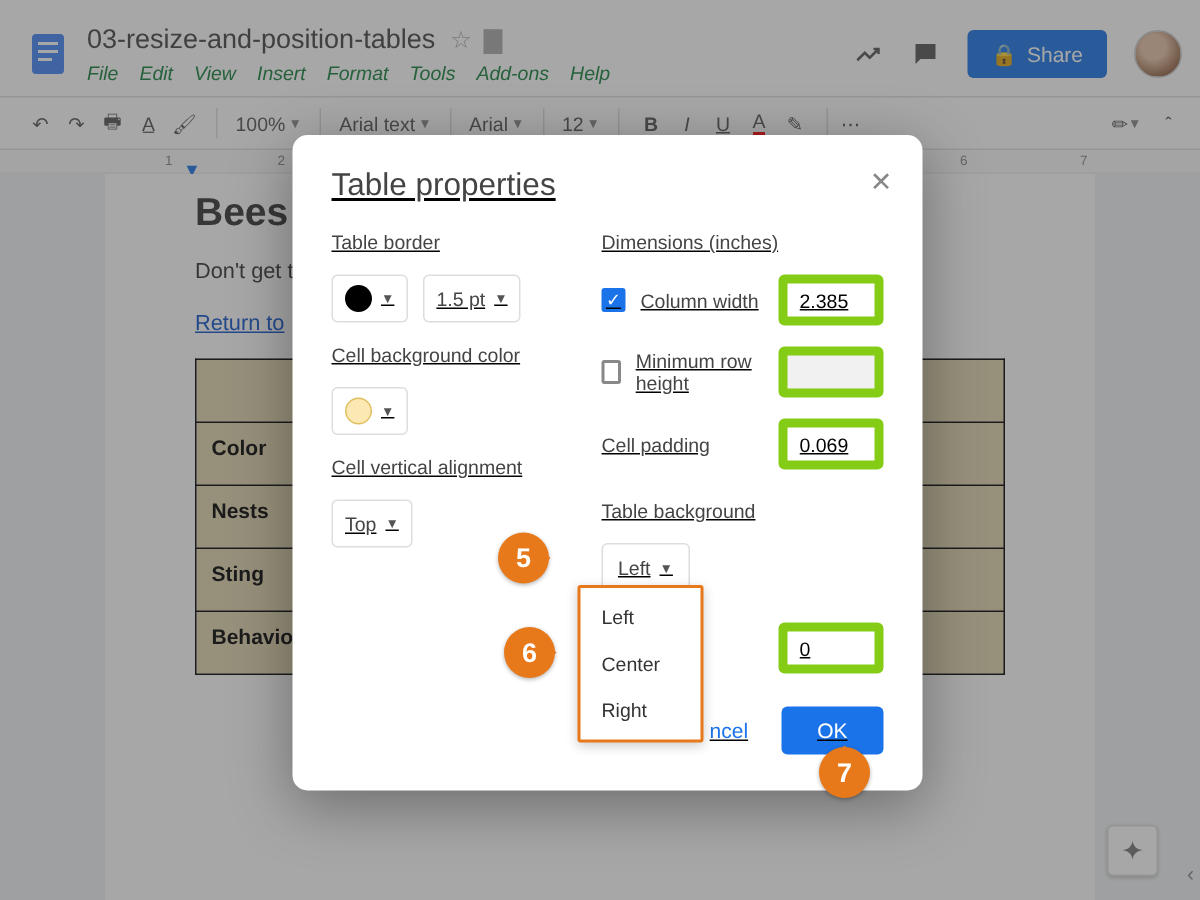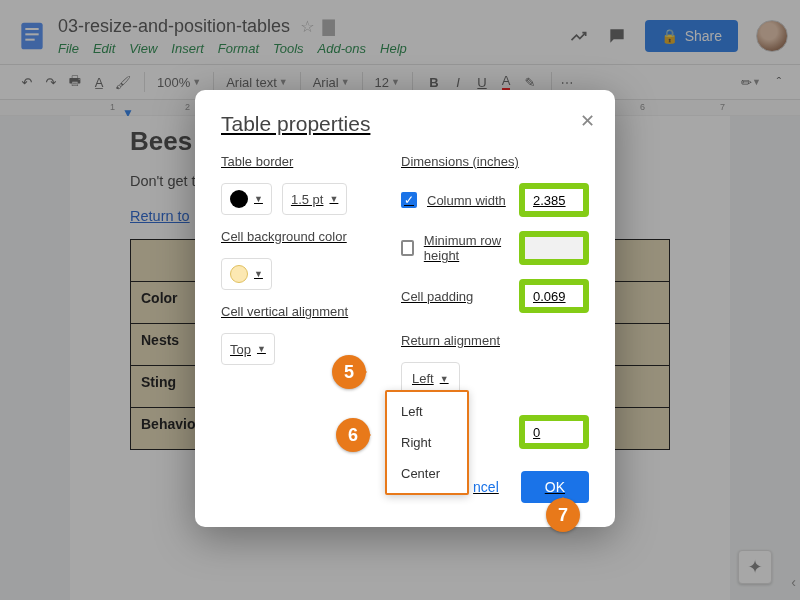--- a/index.html
+++ b/index.html
@@ -279,21 +279,21 @@
           <span>Minimum row height</span>
         </div>
         <input class="num-input dim" disabled="" style="">
       </div>
 
       <div class="right-col-row">
         <span>Cell padding</span>
         <input class="num-input" value="0.069" style="">
       </div>
 
-      <div class="sec-label" style="margin-top:6px">Return alignment</div>
+      <div class="sec-label" style="margin-top:6px">Table background</div>
       <div class="row">
         <div class="align-select">
           <span>Left</span>
           <span class="chev">▼</span>
         </div>
       </div>
 
       <div class="right-col-row" style="margin-top:6px">
         <span>ches)</span>
         <input class="num-input" value="0" style="">
@@ -302,19 +302,19 @@
   </div>
 
   <div class="dlg-actions">
     <button class="btn-cancel">ncel</button>
     <button class="btn-ok">OK</button>
   </div>
 </div>
 
 <div class="dropdown-menu">
   <div>Left</div>
+  <div>Center</div>
   <div>Right</div>
-  <div>Center</div>
 </div>
 
 <div class="callout tail-right" style="left:332px; top:355px">5</div>
 <div class="callout tail-right" style="left:336px; top:418px">6</div>
 <div class="callout tail-up" style="left:546px; top:498px">7</div>
 
 </body></html>

